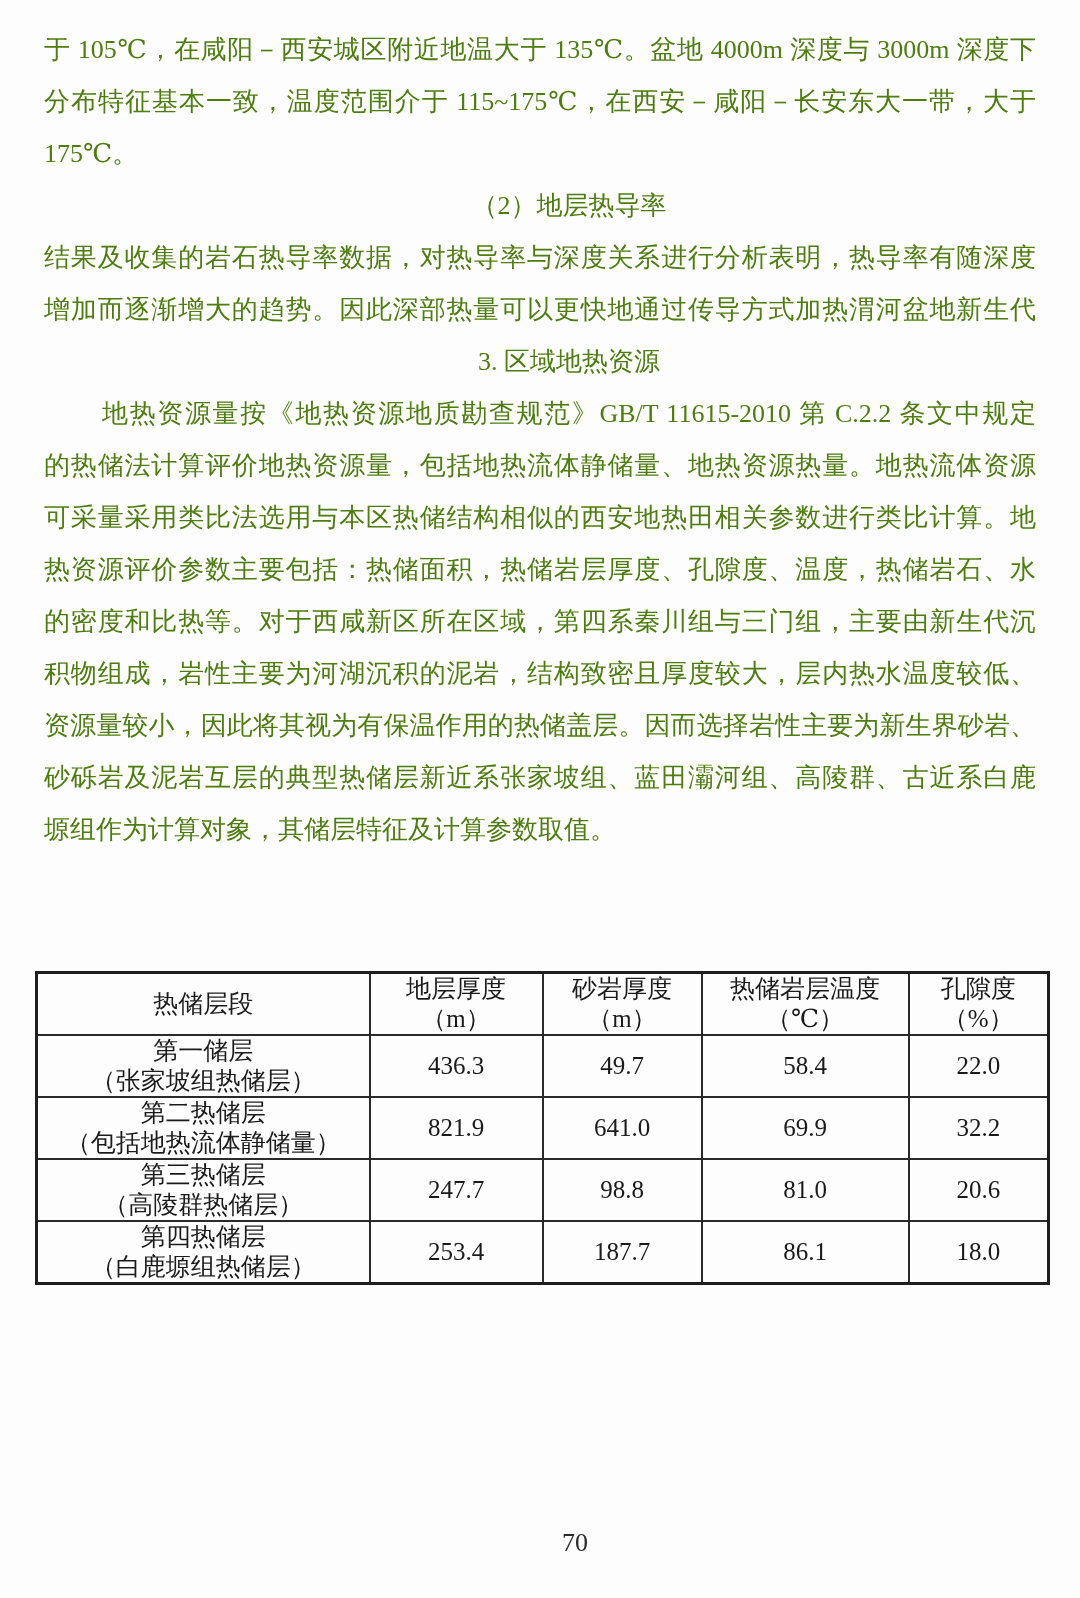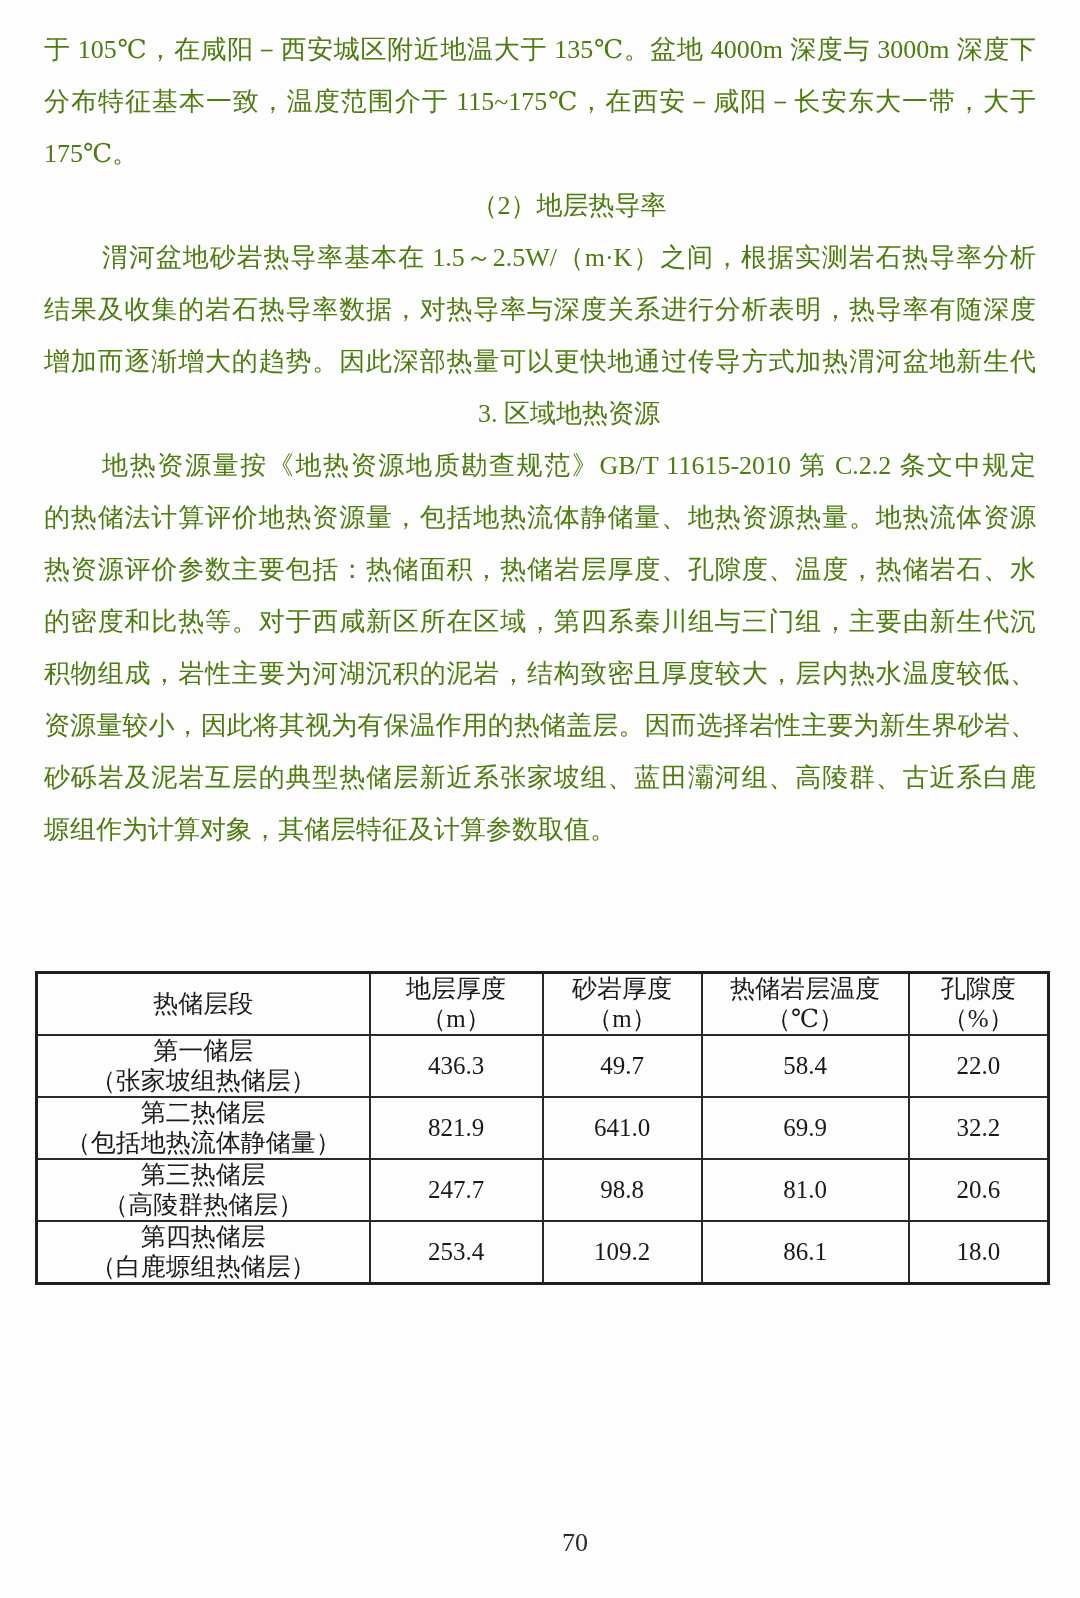--- a/index.html
+++ b/index.html
@@ -79,26 +79,26 @@
 </head>
 <body>
 
 <div class="page">
 
   <div class="doc-text">
     <div class="line j">于 105℃，在咸阳－西安城区附近地温大于 135℃。盆地 4000m 深度与 3000m 深度下</div>
     <div class="line j">分布特征基本一致，温度范围介于 115~175℃，在西安－咸阳－长安东大一带，大于</div>
     <div class="line">175℃。</div>
     <div class="line ind">（2）地层热导率</div>
-    <div class="line ind j">渭河盆地砂岩热导率基本在 1.5～2.5W/（m·K）之间，根据实测岩石热导率分析</div>
     <div class="line j">结果及收集的岩石热导率数据，对热导率与深度关系进行分析表明，热导率有随深度</div>
     <div class="line j">增加而逐渐增大的趋势。因此深部热量可以更快地通过传导方式加热渭河盆地新生代</div>
     <div class="line ind">3. 区域地热资源</div>
     <div class="line ind j">地热资源量按《地热资源地质勘查规范》GB/T 11615-2010 第 C.2.2 条文中规定</div>
     <div class="line j">的热储法计算评价地热资源量，包括地热流体静储量、地热资源热量。地热流体资源</div>
+    <div class="line j">可采量采用类比法选用与本区热储结构相似的西安地热田相关参数进行类比计算。地</div>
     <div class="line j">热资源评价参数主要包括：热储面积，热储岩层厚度、孔隙度、温度，热储岩石、水</div>
     <div class="line j">的密度和比热等。对于西咸新区所在区域，第四系秦川组与三门组，主要由新生代沉</div>
     <div class="line j">积物组成，岩性主要为河湖沉积的泥岩，结构致密且厚度较大，层内热水温度较低、</div>
     <div class="line j">资源量较小，因此将其视为有保温作用的热储盖层。因而选择岩性主要为新生界砂岩、</div>
     <div class="line j">砂砾岩及泥岩互层的典型热储层新近系张家坡组、蓝田灞河组、高陵群、古近系白鹿</div>
     <div class="line">塬组作为计算对象，其储层特征及计算参数取值。</div>
   </div>
 
   <table class="res-table">
     <colgroup>
@@ -161,21 +161,21 @@
         <td>98.8</td>
         <td>81.0</td>
         <td>20.6</td>
       </tr>
       <tr>
         <td>
           <div>第四热储层</div>
           <div>（白鹿塬组热储层）</div>
         </td>
         <td>253.4</td>
-        <td>109.2</td>
+        <td>187.7</td>
         <td>86.1</td>
         <td>18.0</td>
       </tr>
     </tbody>
   </table>
 
   <div class="page-number">70</div>
 
 </div>
 

